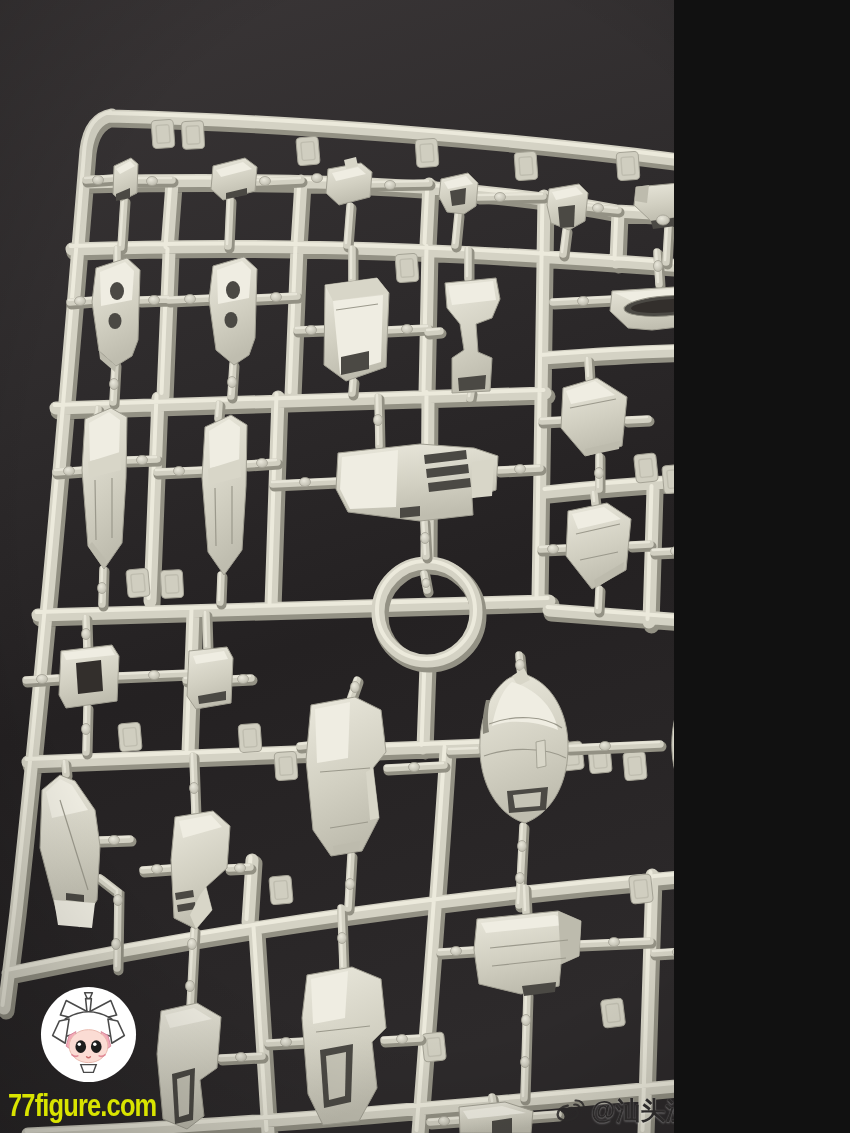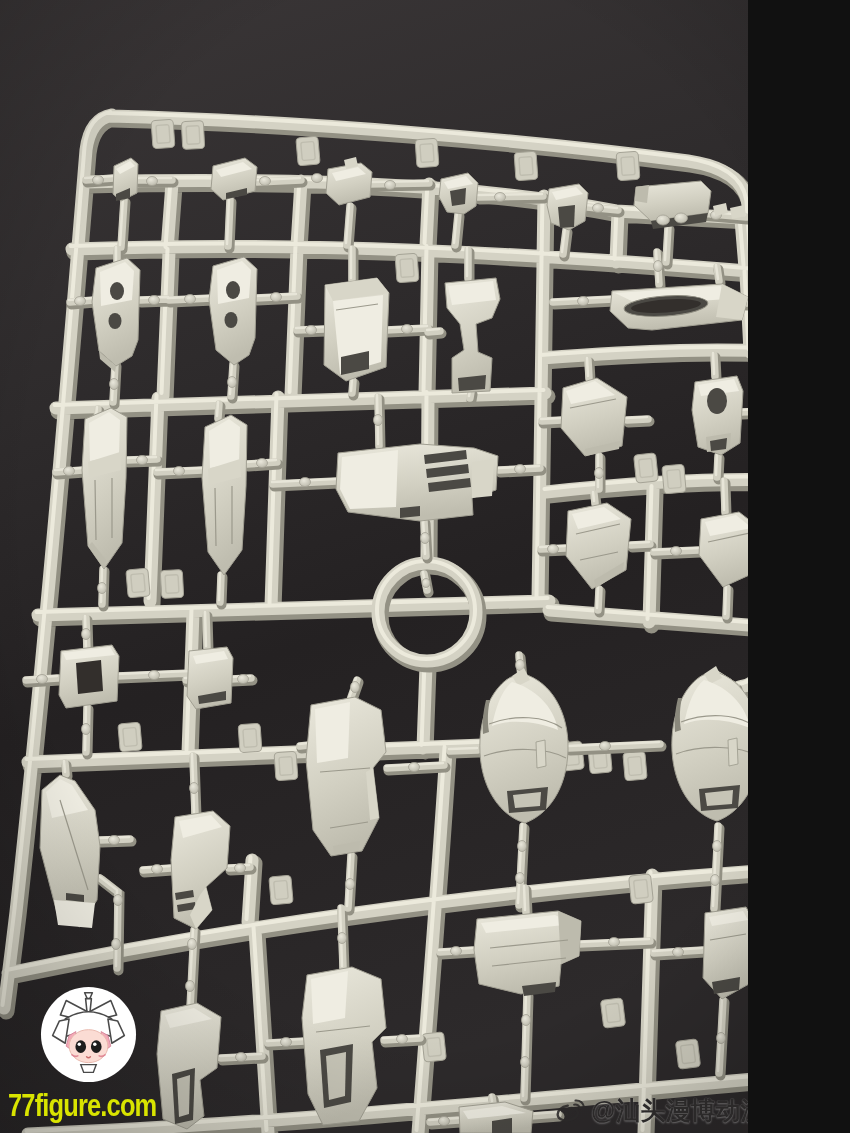--- a/index.html
+++ b/index.html
@@ -1,16 +1,16 @@
 <!DOCTYPE html>
 <html><head>
 <meta charset="utf-8">
 <style>
   html,body{margin:0;padding:0;background:#111;}
-  .stage{position:relative;width:748px;height:1133px;overflow:hidden;
+  .stage{position:relative;width:674px;height:1133px;overflow:hidden;
          background:#2c292a;font-family:"Liberation Sans", sans-serif;}
   .stage svg{display:block;}
   
   .run-sh{fill:none;stroke:#939184;stroke-width:16;stroke-linecap:round;stroke-linejoin:round;}
   .run-main{fill:none;stroke:#d4d2c4;stroke-width:13;stroke-linecap:round;stroke-linejoin:round;}
   .run-hi{fill:none;stroke:#eeecdf;stroke-width:4;stroke-linecap:round;stroke-linejoin:round;opacity:.9;}
   .stub-sh{fill:none;stroke:#939184;stroke-width:10;stroke-linecap:round;}
   .stub-main{fill:none;stroke:#d2d0c2;stroke-width:7.5;stroke-linecap:round;}
   .stub-hi{fill:none;stroke:#ebe9dc;stroke-width:2.5;stroke-linecap:round;opacity:.85;}
   .ball{fill:url(#ballg);stroke:#a3a194;stroke-width:.8;}

